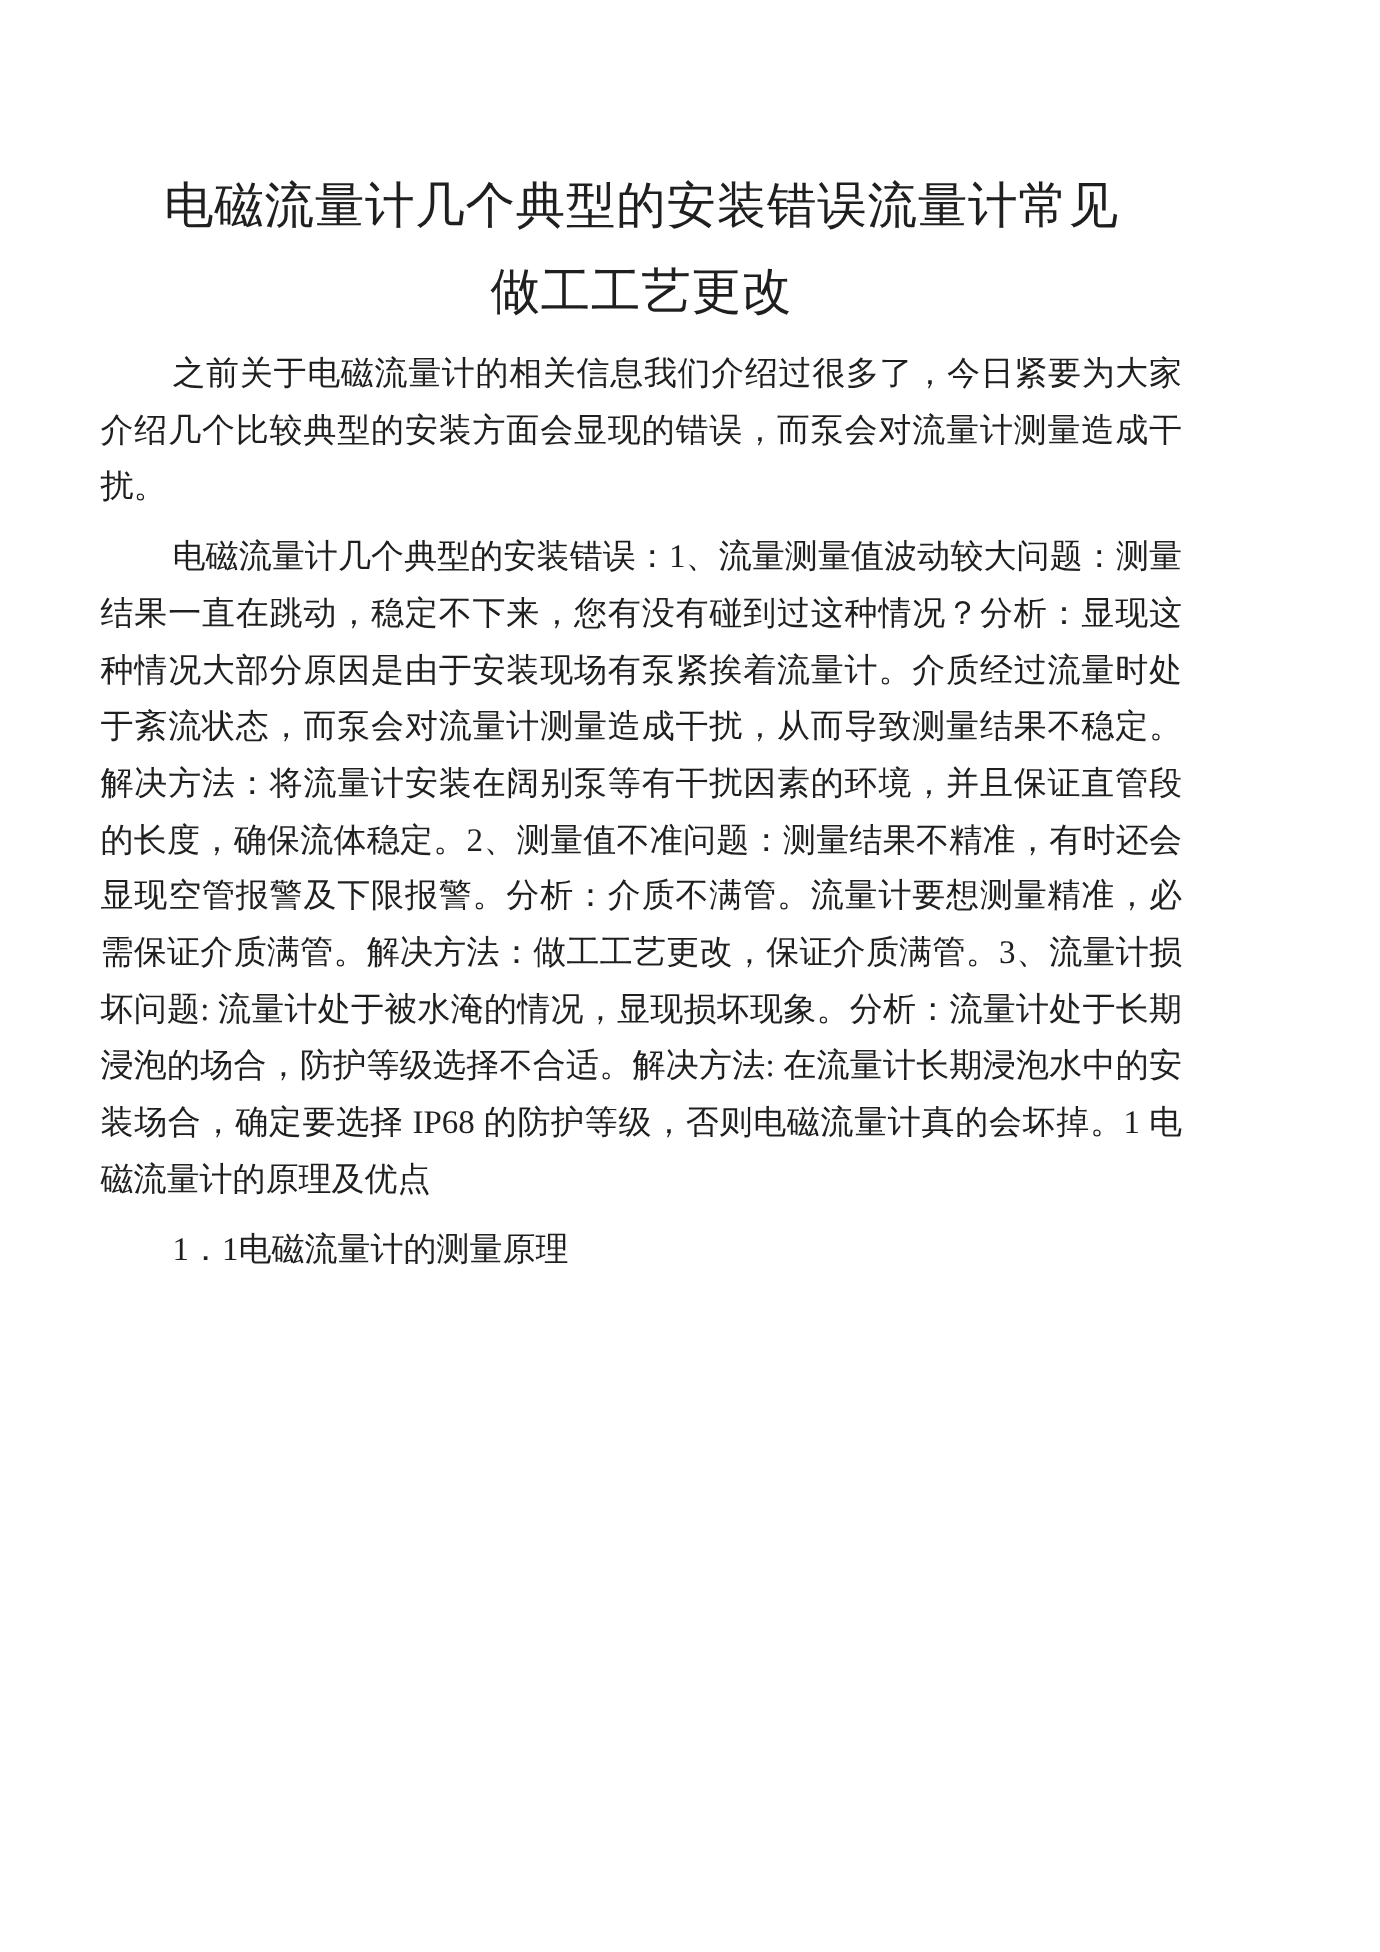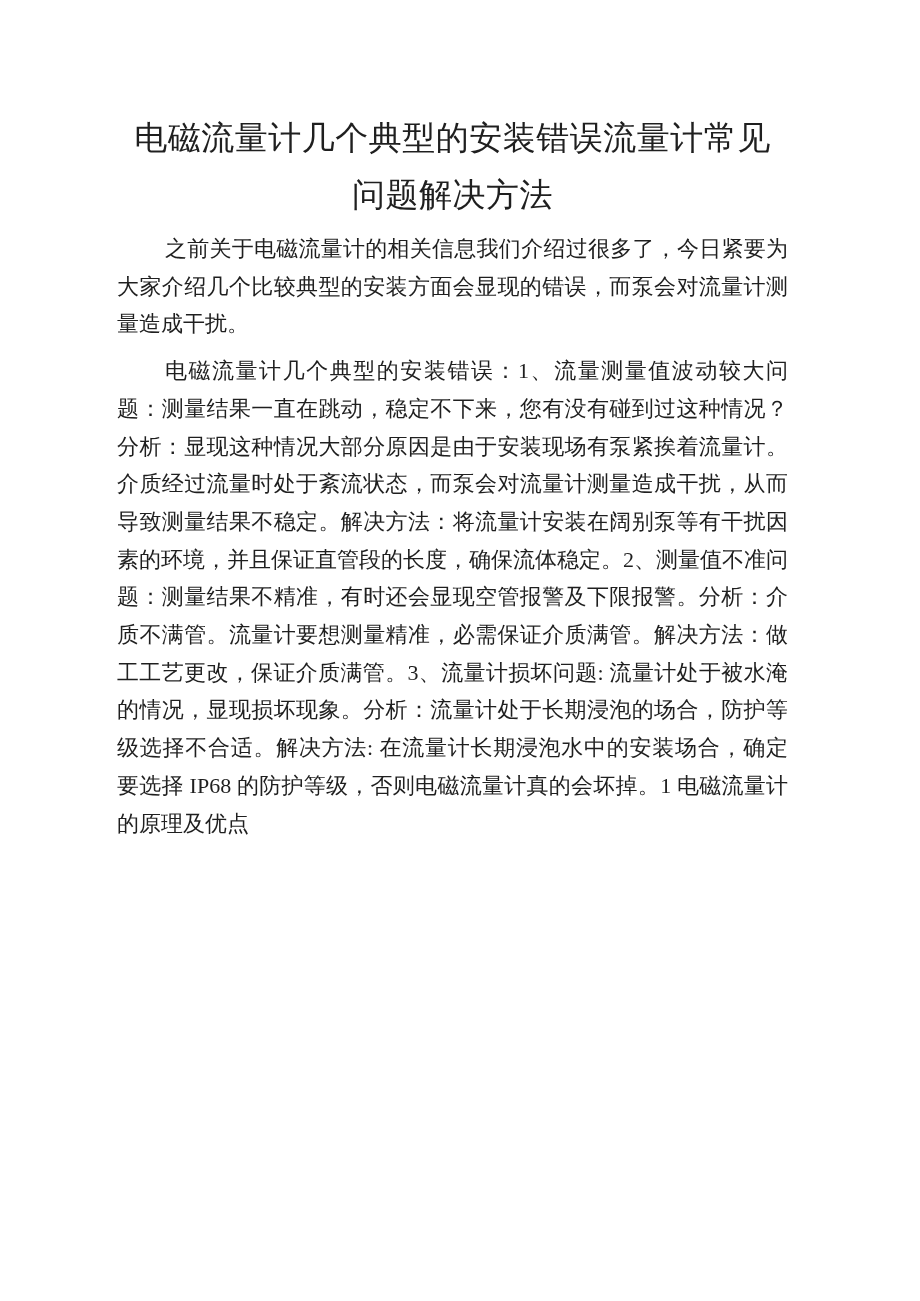--- a/index.html
+++ b/index.html
@@ -11,21 +11,21 @@
     width: 920px;
     height: 1301px;
     overflow: hidden;
     font-family: "Liberation Serif", "DejaVu Serif", serif;
     color: #1f1f1f;
   }
   .page {
     box-sizing: border-box;
     width: 920px;
     height: 1301px;
-    padding: 110px 132px 40px 117px;
+    padding: 110px 132px 40px 67px;
     background: #ffffff;
   }
   .doc-title {
     margin: 0 0 6px 0;
     font-size: 33px;
     font-weight: normal;
     line-height: 57px;
     text-align: center;
     letter-spacing: 0.5px;
   }
@@ -50,22 +50,23 @@
     text-align: left;
   }
 </style>
 </head>
 <body>
 
 <div class="page">
 
   <h1 class="doc-title">
     <span class="title-line">电磁流量计几个典型的安装错误流量计常见</span>
-    <span class="title-line">问题解决方法</span>
+    <span class="title-line">做工工艺更改</span>
   </h1>
 
   <p class="body-para">之前关于电磁流量计的相关信息我们介绍过很多了，今日紧要为大家介绍几个比较典型的安装方面会显现的错误，而泵会对流量计测量造成干扰。</p>
 
   <p class="body-para">电磁流量计几个典型的安装错误：1、流量测量值波动较大问题：测量结果一直在跳动，稳定不下来，您有没有碰到过这种情况？分析：显现这种情况大部分原因是由于安装现场有泵紧挨着流量计。介质经过流量时处于紊流状态，而泵会对流量计测量造成干扰，从而导致测量结果不稳定。解决方法：将流量计安装在阔别泵等有干扰因素的环境，并且保证直管段的长度，确保流体稳定。2、测量值不准问题：测量结果不精准，有时还会显现空管报警及下限报警。分析：介质不满管。流量计要想测量精准，必需保证介质满管。解决方法：做工工艺更改，保证介质满管。3、流量计损坏问题: 流量计处于被水淹的情况，显现损坏现象。分析：流量计处于长期浸泡的场合，防护等级选择不合适。解决方法: 在流量计长期浸泡水中的安装场合，确定要选择 IP68 的防护等级，否则电磁流量计真的会坏掉。1 电磁流量计的原理及优点</p>
 
+  <p class="section-heading">1．1电磁流量计的测量原理</p>
 
 
 </div>
 
 </body></html>

